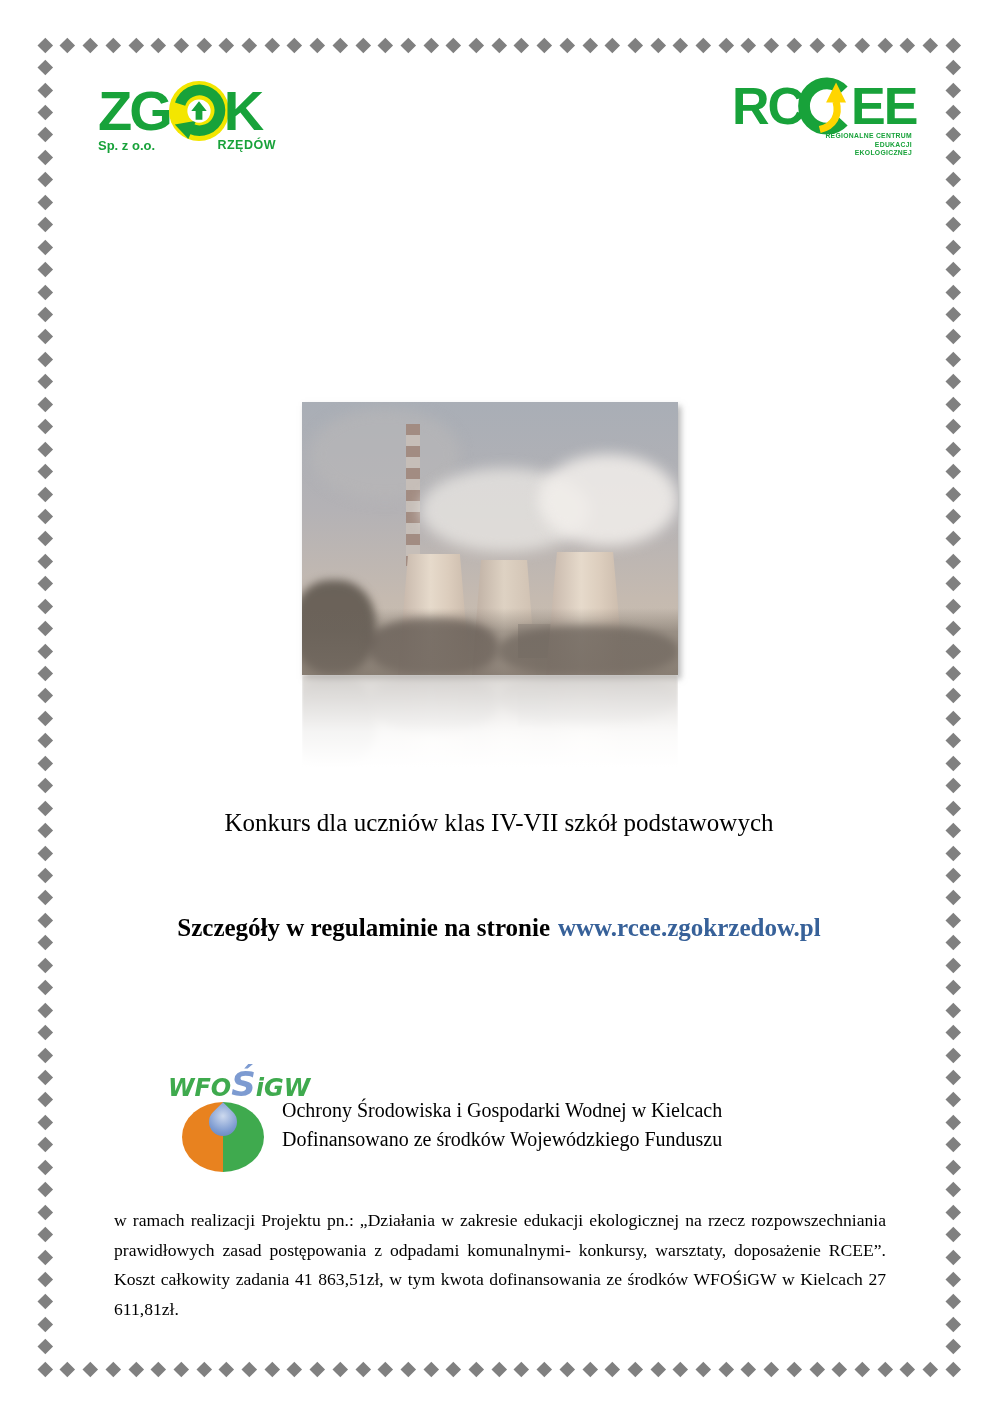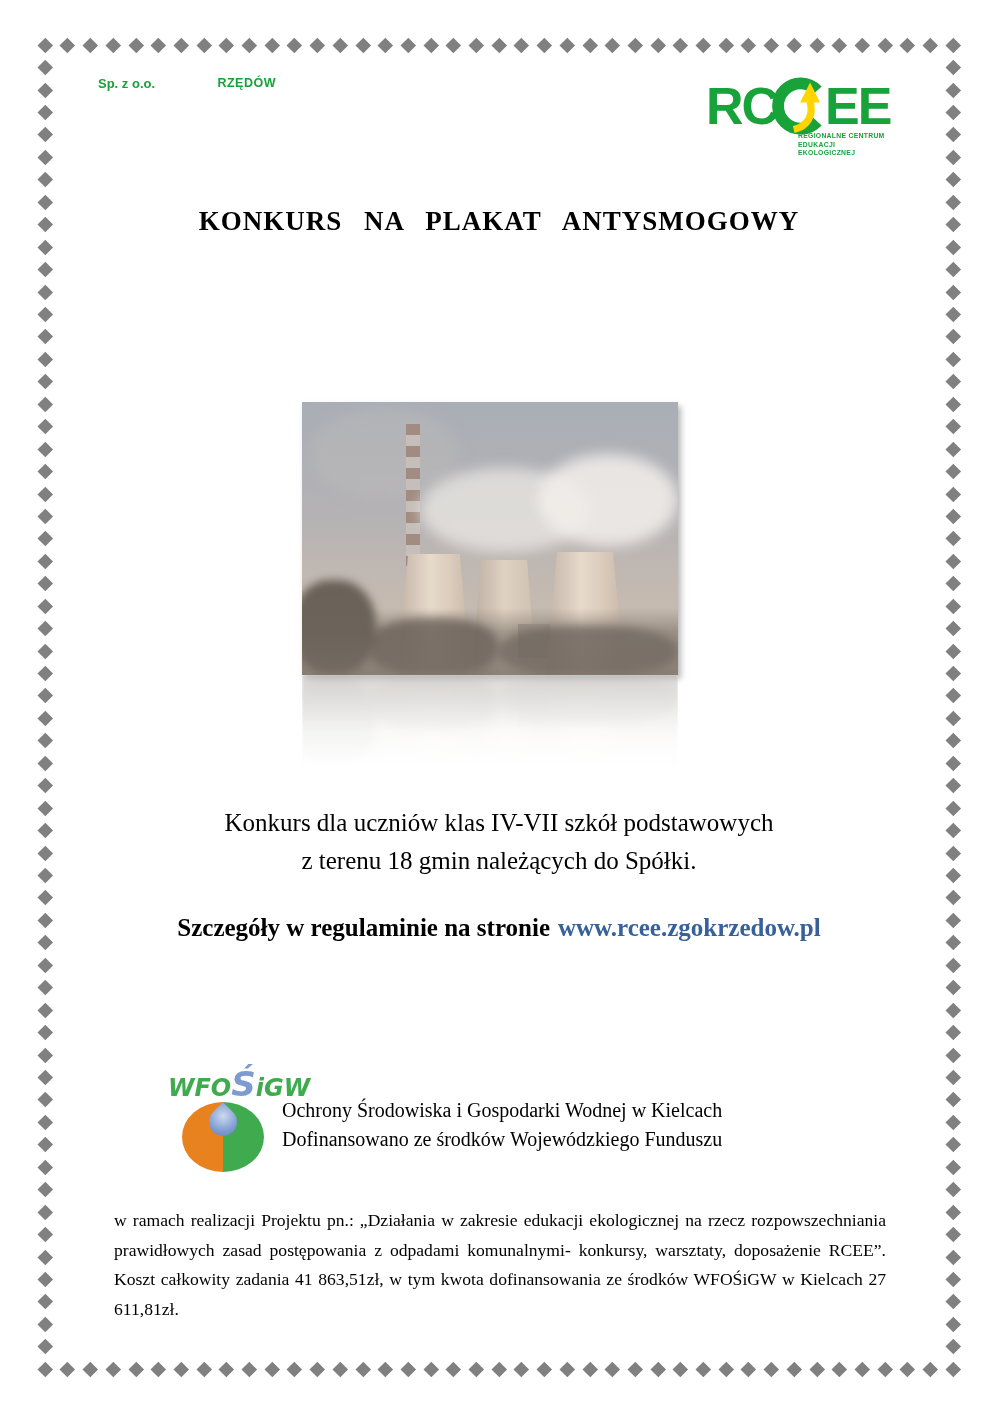--- a/index.html
+++ b/index.html
@@ -19,21 +19,21 @@
   .zgok-sub{display:flex;justify-content:space-between;width:178px;margin-top:-4px;
      font-family:"Liberation Sans",sans-serif;font-weight:700;color:var(--brand-green,#18A23A);}
   .zgok-sub .l{font-size:13px;}
   .zgok-sub .r{font-size:12.5px;letter-spacing:.5px;}
   .ic-disc{fill:var(--zgok-yellow,#F3E600);}
   .ic-arc{fill:none;stroke:var(--brand-green,#18A23A);stroke-width:11;}
   .ic-head{fill:var(--brand-green,#18A23A);}
   .ic-hole{fill:#fff;}
 
   
-  .rcee{position:absolute;left:706px;top:74px;width:180px;}
+  .rcee{position:absolute;left:732px;top:74px;width:180px;text-align:right;}
   .rcee-row{display:flex;align-items:center;height:64px;}
   .rcee-letters{font-family:"Liberation Sans",sans-serif;font-weight:800;font-size:52px;
      line-height:52px;color:var(--brand-green,#18A23A);letter-spacing:-2px;}
   .rcee-icon{width:58px;height:58px;margin:0 -5px;flex:0 0 auto;}
   .rcee-sub{margin:-6px 0 0 92px;font-family:"Liberation Sans",sans-serif;font-weight:700;
      font-size:6.8px;line-height:8.5px;color:var(--brand-green,#18A23A);letter-spacing:.3px;}
   .rc-arc{fill:none;stroke:var(--brand-green,#18A23A);stroke-width:13;}
   .rc-arrow{fill:none;stroke:var(--rcee-arrow-yellow,#FFD500);stroke-width:8;}
   .rc-head{fill:var(--rcee-arrow-yellow,#FFD500);}
 
@@ -295,20 +295,33 @@
       <div class="d" style="left: 947.7px; top: 1206.65px;"></div>
       <div class="d" style="left: 947.7px; top: 1229.09px;"></div>
       <div class="d" style="left: 947.7px; top: 1251.53px;"></div>
       <div class="d" style="left: 947.7px; top: 1273.97px;"></div>
       <div class="d" style="left: 947.7px; top: 1296.42px;"></div>
       <div class="d" style="left: 947.7px; top: 1318.86px;"></div>
       <div class="d" style="left: 947.7px; top: 1341.3px;"></div>
     </div>
 
   <div class="zgok">
+    <div class="zgok-row">
+      <span class="zgok-letters">ZG</span>
+      <span class="zgok-icon">
+        <svg viewBox="0 0 64 64" width="62" height="62">
+          <circle class="ic-disc" cx="32" cy="32" r="31"></circle>
+          <path class="ic-arc" d="M12.5,25 A21,21 0 1 1 24,50.5"></path>
+          <polygon class="ic-head" points="29,42 21,61 7,46"></polygon>
+          <circle class="ic-hole" cx="32" cy="32" r="12"></circle>
+          <path class="ic-head" d="M32 22 l8 10 h-4.5 v9 h-7 v-9 H24 z"></path>
+        </svg>
+      </span>
+      <span class="zgok-letters">K</span>
+    </div>
     <div class="zgok-sub">
       <span class="l">Sp. z o.o.</span>
       <span class="r">RZĘDÓW</span>
     </div>
   </div>
 
   <div class="rcee">
     <div class="rcee-row">
       <span class="rcee-letters">RC</span>
       <span class="rcee-icon">
@@ -319,21 +332,20 @@
         </svg>
       </span>
       <span class="rcee-letters">EE</span>
     </div>
     <div class="rcee-sub">
       <div>REGIONALNE CENTRUM</div>
       <div>EDUKACJI EKOLOGICZNEJ</div>
     </div>
   </div>
 
-  <div class="title">KONKURS NA PLAKAT ANTYSMOGOWY</div>
 
   <div class="photo-wrap">
     <div class="photo" id="photo">
       <div class="smoke s1"></div>
       <div class="chimney"></div>
       <div class="smoke s2"></div>
       <div class="smoke s3"></div>
       <div class="tower t1"></div>
       <div class="tower t2"></div>
       <div class="bldg"></div>
@@ -353,21 +365,20 @@
       <div class="tblob b1"></div>
       <div class="tblob b2"></div>
       <div class="tblob b3"></div>
       <div class="treeline"></div>
     </div>
       </div>
   </div>
 
   <div class="audience">
     <div>Konkurs dla uczniów klas IV-VII szkół podstawowych</div>
-    <div>z terenu 18 gmin należących do Spółki.</div>
   </div>
 
   <div class="details">
     <span>Szczegóły w regulaminie na stronie</span><a class="link">www.rcee.zgokrzedow.pl</a>
   </div>
 
 
   <div class="wfos">
     <div class="wfos-ellipse"></div>
     <div class="wfos-drop"></div>

